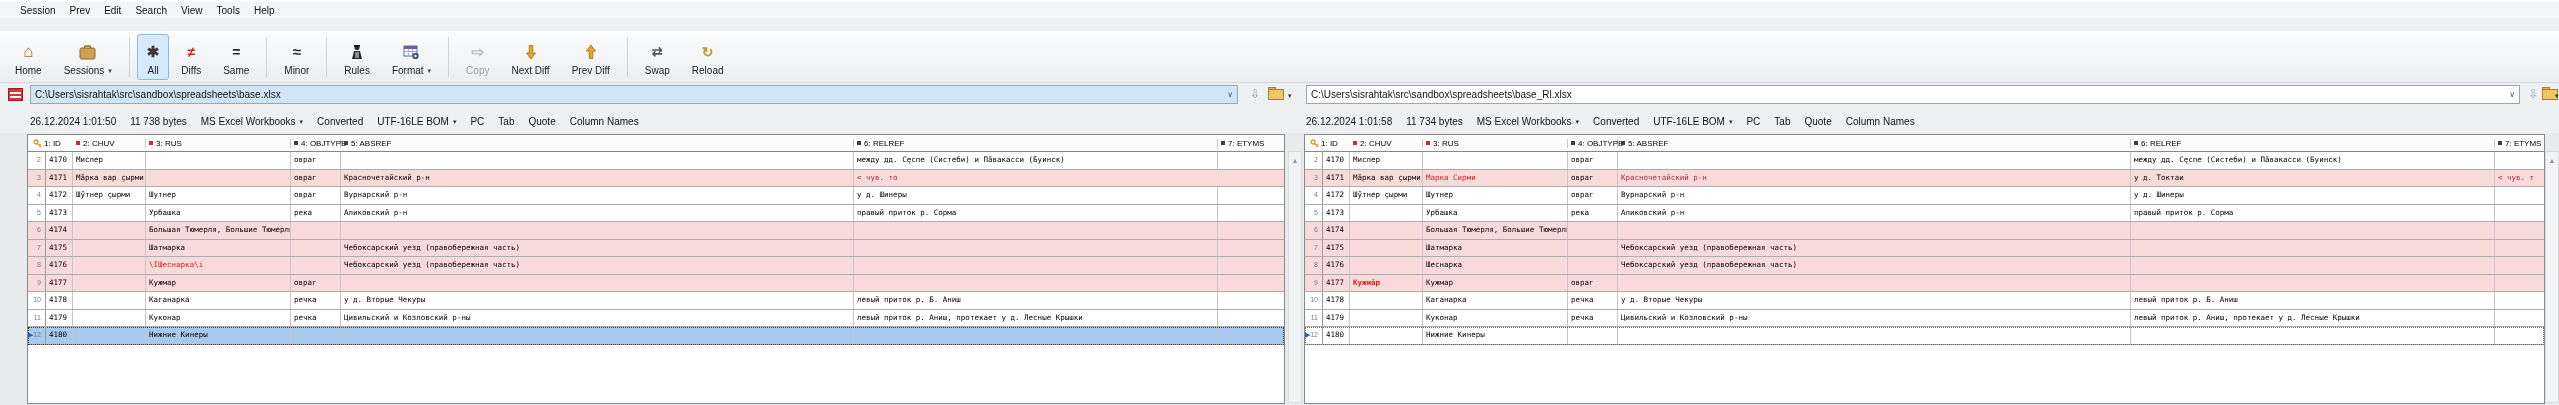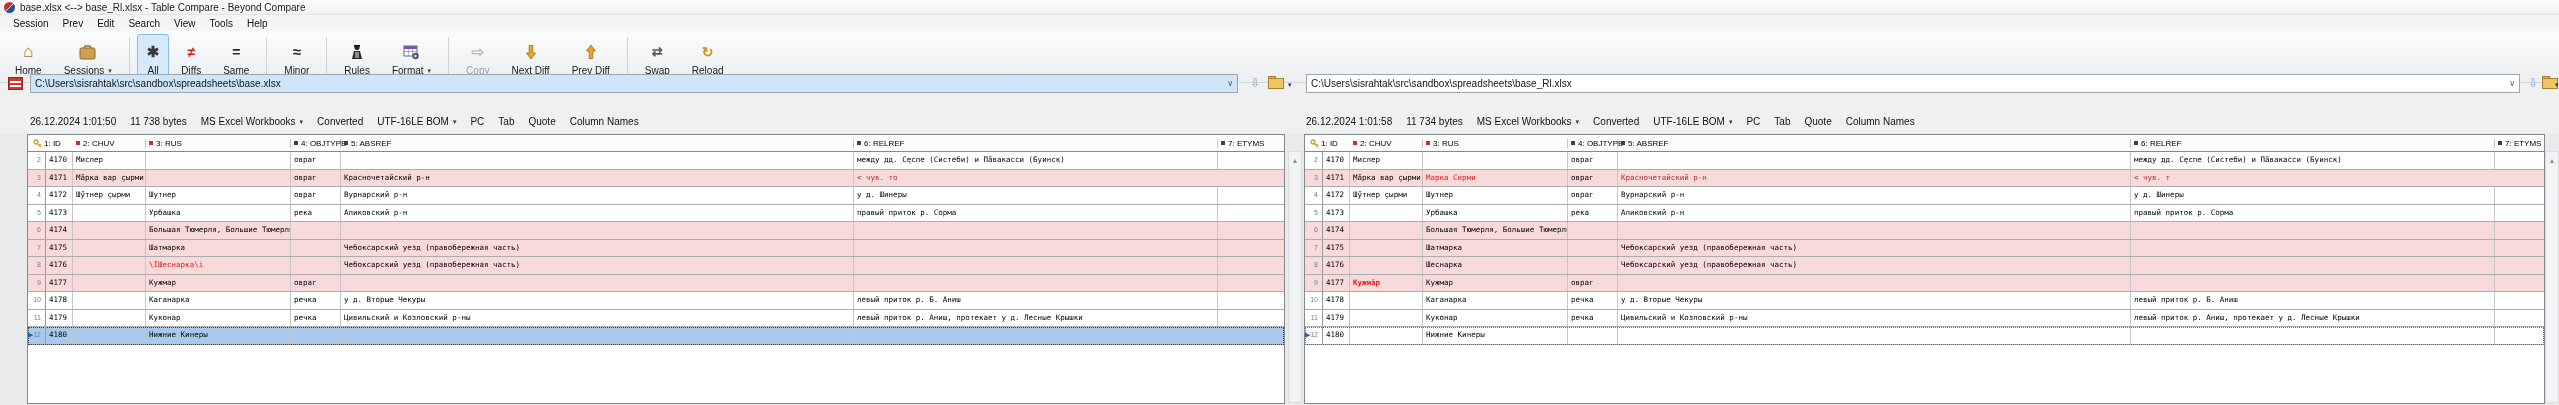--- a/index.html
+++ b/index.html
@@ -11,22 +11,22 @@
   
   .titlebar{left:0;top:0;width:2559px;height:15px;
     background:linear-gradient(#fdfdfd,#f1f2f4);border-bottom:1px solid #e3e5e8;
     display:flex;align-items:center;padding-left:4px;box-sizing:border-box;}
   .app-icon{width:11px;height:11px;border-radius:50%;
     background:linear-gradient(135deg,#d03028 46%,#e8e8e8 46%,#e8e8e8 54%,#2a4ea0 54%);
     margin-right:5px;flex:0 0 auto;}
   .title-text{font-size:10px;color:#222;white-space:nowrap;}
 
   
-  .menubar{left:0;top:15px;width:2559px;height:16px;background:#f4f5f6;
-    display:flex;align-items:center;padding-left:6px;box-sizing:border-box;}
+  .menubar{left:0;top:2px;width:2559px;height:16px;background:#f4f5f6;
+    display:flex;align-items:center;padding-left:13px;box-sizing:border-box;}
   .menu-item{font-size:10px;color:#111;padding:1px 7px;cursor:default;}
 
   
   .toolbar{left:0;top:31px;width:2559px;height:52px;
     background:linear-gradient(#fbfcfd,#eceef1);border-bottom:1px solid #d4d6d9;
     display:flex;align-items:stretch;padding:2px 0 1px 4px;box-sizing:border-box;}
   .tb-btn{display:flex;flex-direction:column;align-items:center;justify-content:flex-end;
     padding:2px 9px 3px 9px;border:1px solid transparent;border-radius:3px;margin:1px 1px;}
   .tb-btn.selected{background:#d6eafc;border-color:#86bde8;}
   .tb-btn.disabled .tb-label{color:#9aa0a6;}
@@ -37,21 +37,21 @@
   .ic-home{color:#a86f20;font-size:17px;}
   .ic-all{color:#3a3a3a;font-size:15px;font-weight:bold;}
   .ic-diffs{color:#d42020;font-size:14px;font-weight:bold;}
   .ic-same{color:#2a2a2a;font-size:14px;font-weight:bold;}
   .ic-minor{color:#2a2a2a;font-size:15px;font-weight:bold;}
   .ic-copy{color:#b9bdc2;font-size:15px;font-weight:bold;}
   .ic-swap{color:#565a5e;font-size:13px;font-weight:bold;}
   .ic-reload{color:#c8951e;font-size:14px;font-weight:bold;}
 
   
-  .pathrow{left:0;top:73px;width:2559px;height:24px;}
+  .pathrow{left:0;top:84px;width:2559px;height:24px;}
   .session-fmt-icon{position:absolute;left:8px;top:4px;width:15px;height:13px;
     background:#d23830;border:1px solid #9c1f1a;box-sizing:border-box;}
   .session-fmt-icon::before{content:"";position:absolute;left:1px;right:1px;top:3px;height:2px;background:#fff;}
   .session-fmt-icon::after{content:"";position:absolute;left:1px;right:1px;top:7px;height:2px;background:#fff;}
   .path-combo{position:absolute;top:1px;height:19px;border:1px solid #9fa6ad;background:#fff;
     display:flex;align-items:center;font-size:10px;color:#111;padding:0 4px;box-sizing:border-box;white-space:nowrap;overflow:hidden;}
   .path-combo.active{background:#cfe6f8;}
   .combo-caret{margin-left:auto;font-size:8px;color:#555;flex:0 0 auto;}
   .mini-ico{position:absolute;top:2px;font-size:12px;line-height:17px;text-align:center;}
   .dl-arrow{color:#8a9cb8;}
@@ -518,20 +518,21 @@
         <div class="cell" style="width: 364px; flex: 0 0 364px;">между дд. Сęспе (Систеби) и Пăвакасси (Буинск)</div>
         <div class="cell" style="flex: 1 1 auto; border-right: none;"></div>
       </div>
       <div class="trow diff">
         <div class="gutter"><span>3</span></div>
         <div class="cell" style="width: 27px; flex: 0 0 27px;">4171</div>
         <div class="cell" style="width: 73px; flex: 0 0 73px;">Мăрка вар çырми</div>
         <div class="cell c-diff" style="width: 145px; flex: 0 0 145px;">Марка Сирми</div>
         <div class="cell" style="width: 50px; flex: 0 0 50px;">овраг</div>
         <div class="cell c-minor" style="width: 513px; flex: 0 0 513px;">Красночетайский р-н</div>
+        <div class="cell" style="width: 364px; flex: 0 0 364px;">у д. Токтаи</div>
         <div class="cell c-minor" style="flex: 1 1 auto; border-right: none;">&lt; чув. т</div>
       </div>
       <div class="trow">
         <div class="gutter"><span>4</span></div>
         <div class="cell" style="width: 27px; flex: 0 0 27px;">4172</div>
         <div class="cell" style="width: 73px; flex: 0 0 73px;">Шӳтнер çырми</div>
         <div class="cell" style="width: 145px; flex: 0 0 145px;">Шутнер</div>
         <div class="cell" style="width: 50px; flex: 0 0 50px;">овраг</div>
         <div class="cell" style="width: 513px; flex: 0 0 513px;">Вурнарский р-н</div>
         <div class="cell" style="width: 364px; flex: 0 0 364px;">у д. Шинеры</div>

